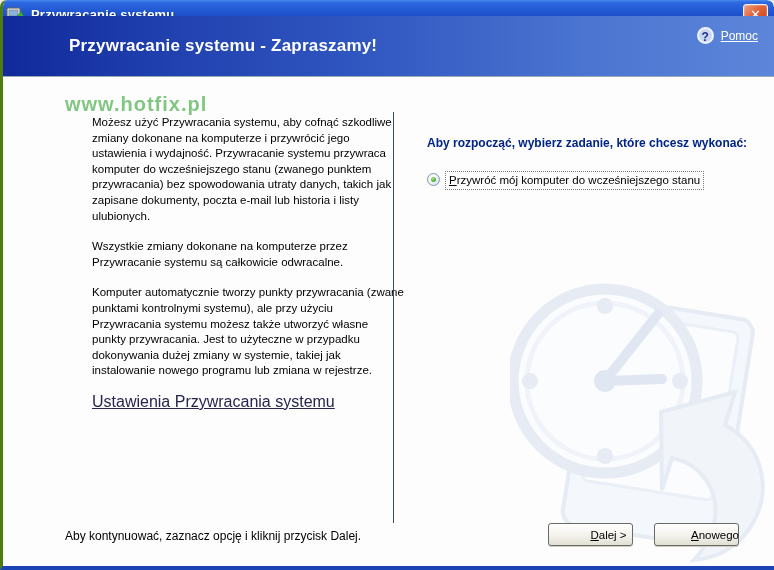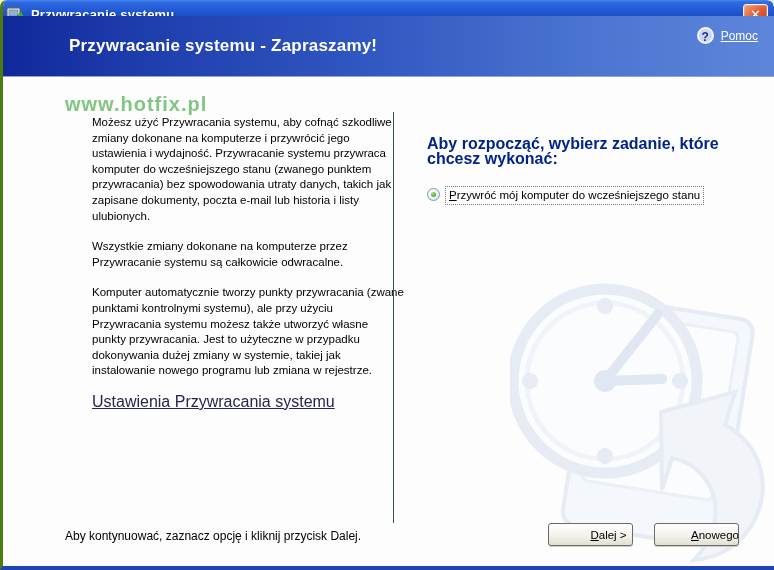--- a/index.html
+++ b/index.html
@@ -94,21 +94,21 @@
     font-size: 16px;
   }
 
   .divider {
     position: absolute; left: 390px; top: 23px; width: 1px; height: 411px;
     background: #35525c; z-index: 1;
   }
 
   .right-col { position: absolute; left: 424px; top: 47px; width: 334px; z-index: 1; }
   .right-heading {
-    color: #002586; font-weight: bold; font-size: 16px; line-height: 15px;
+    color: #002586; font-weight: bold; font-size: 12px; line-height: 15px;
     margin-bottom: 21px;
   }
   .radio-row { display: flex; align-items: flex-start; margin-bottom: 15px; cursor: pointer; }
   .radio {
     flex: 0 0 auto;
     width: 13px; height: 13px; border-radius: 50%;
     border: 1px solid #7b9ab1;
     background: radial-gradient(circle at 35% 30%, #ffffff 0%, #e9f0f5 60%, #c9d8e2 100%);
     margin-right: 6px; margin-top: 1px;
     position: relative;

